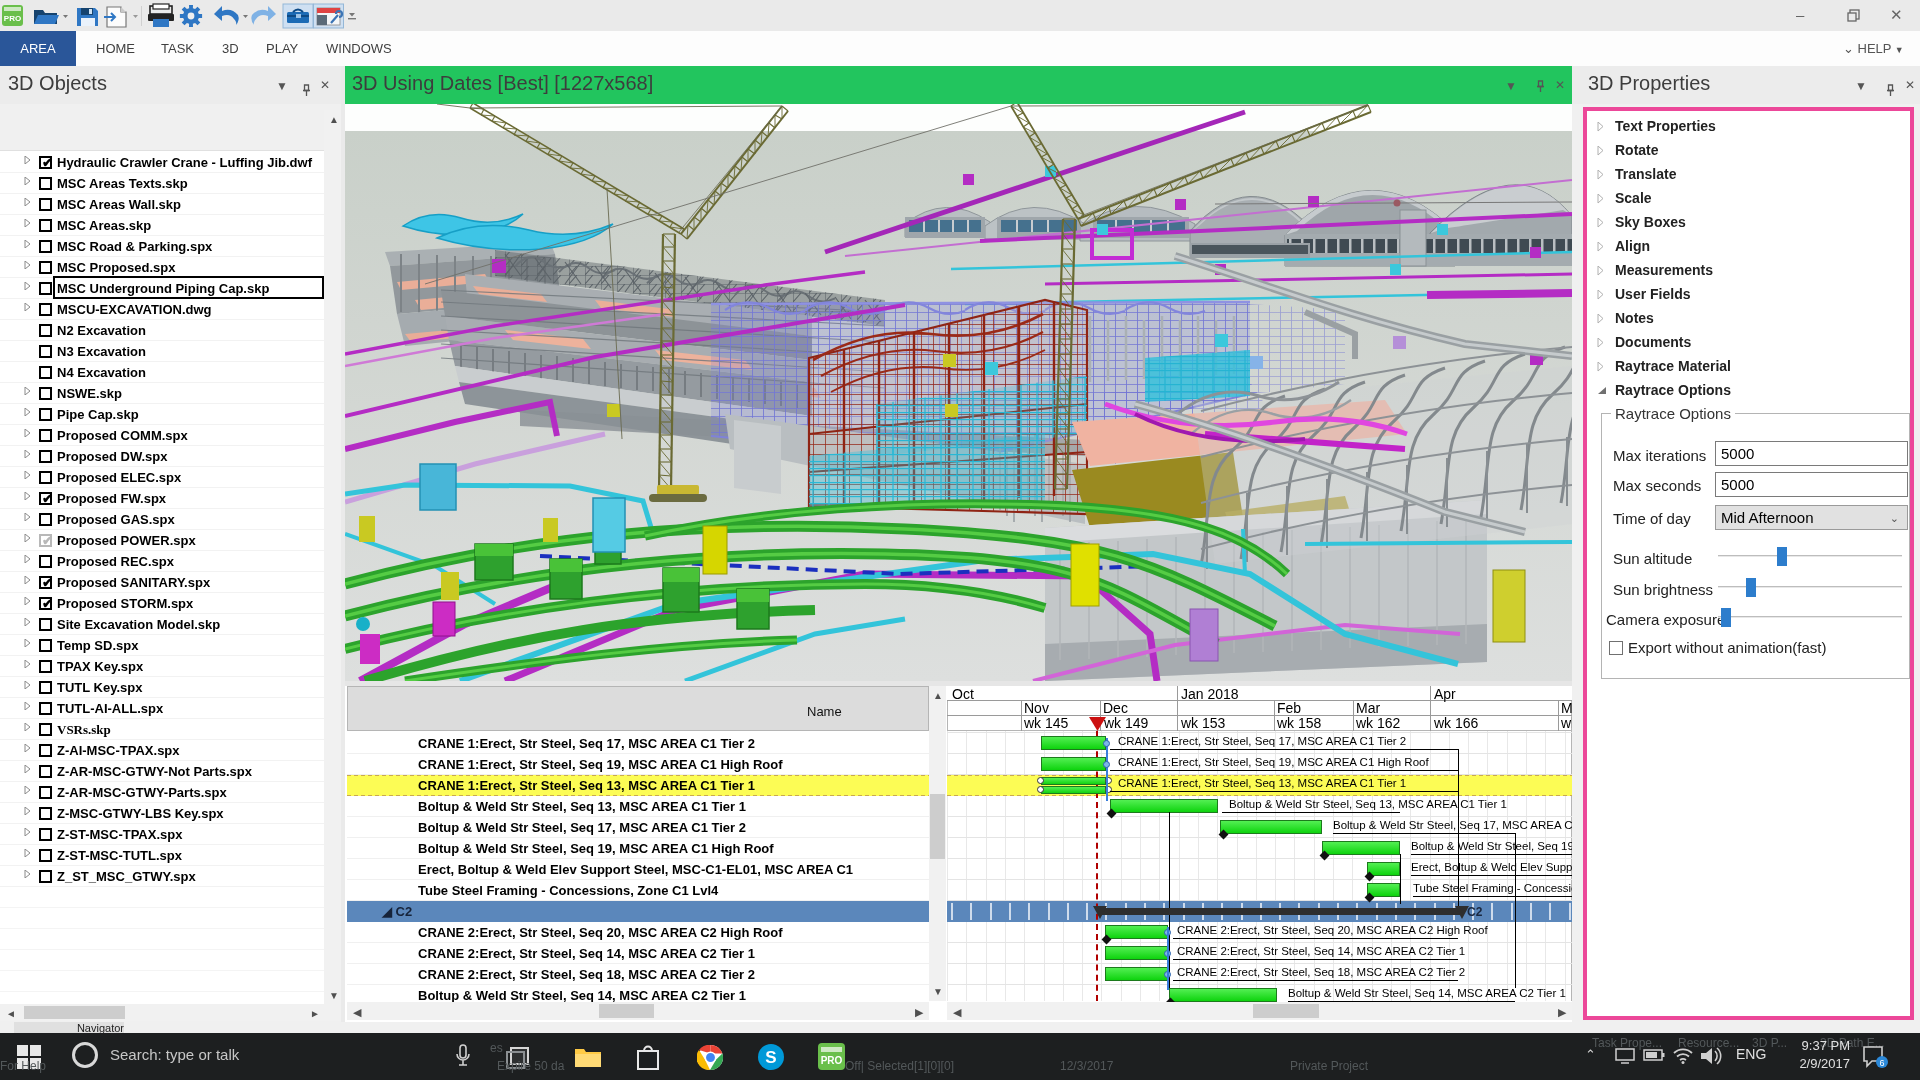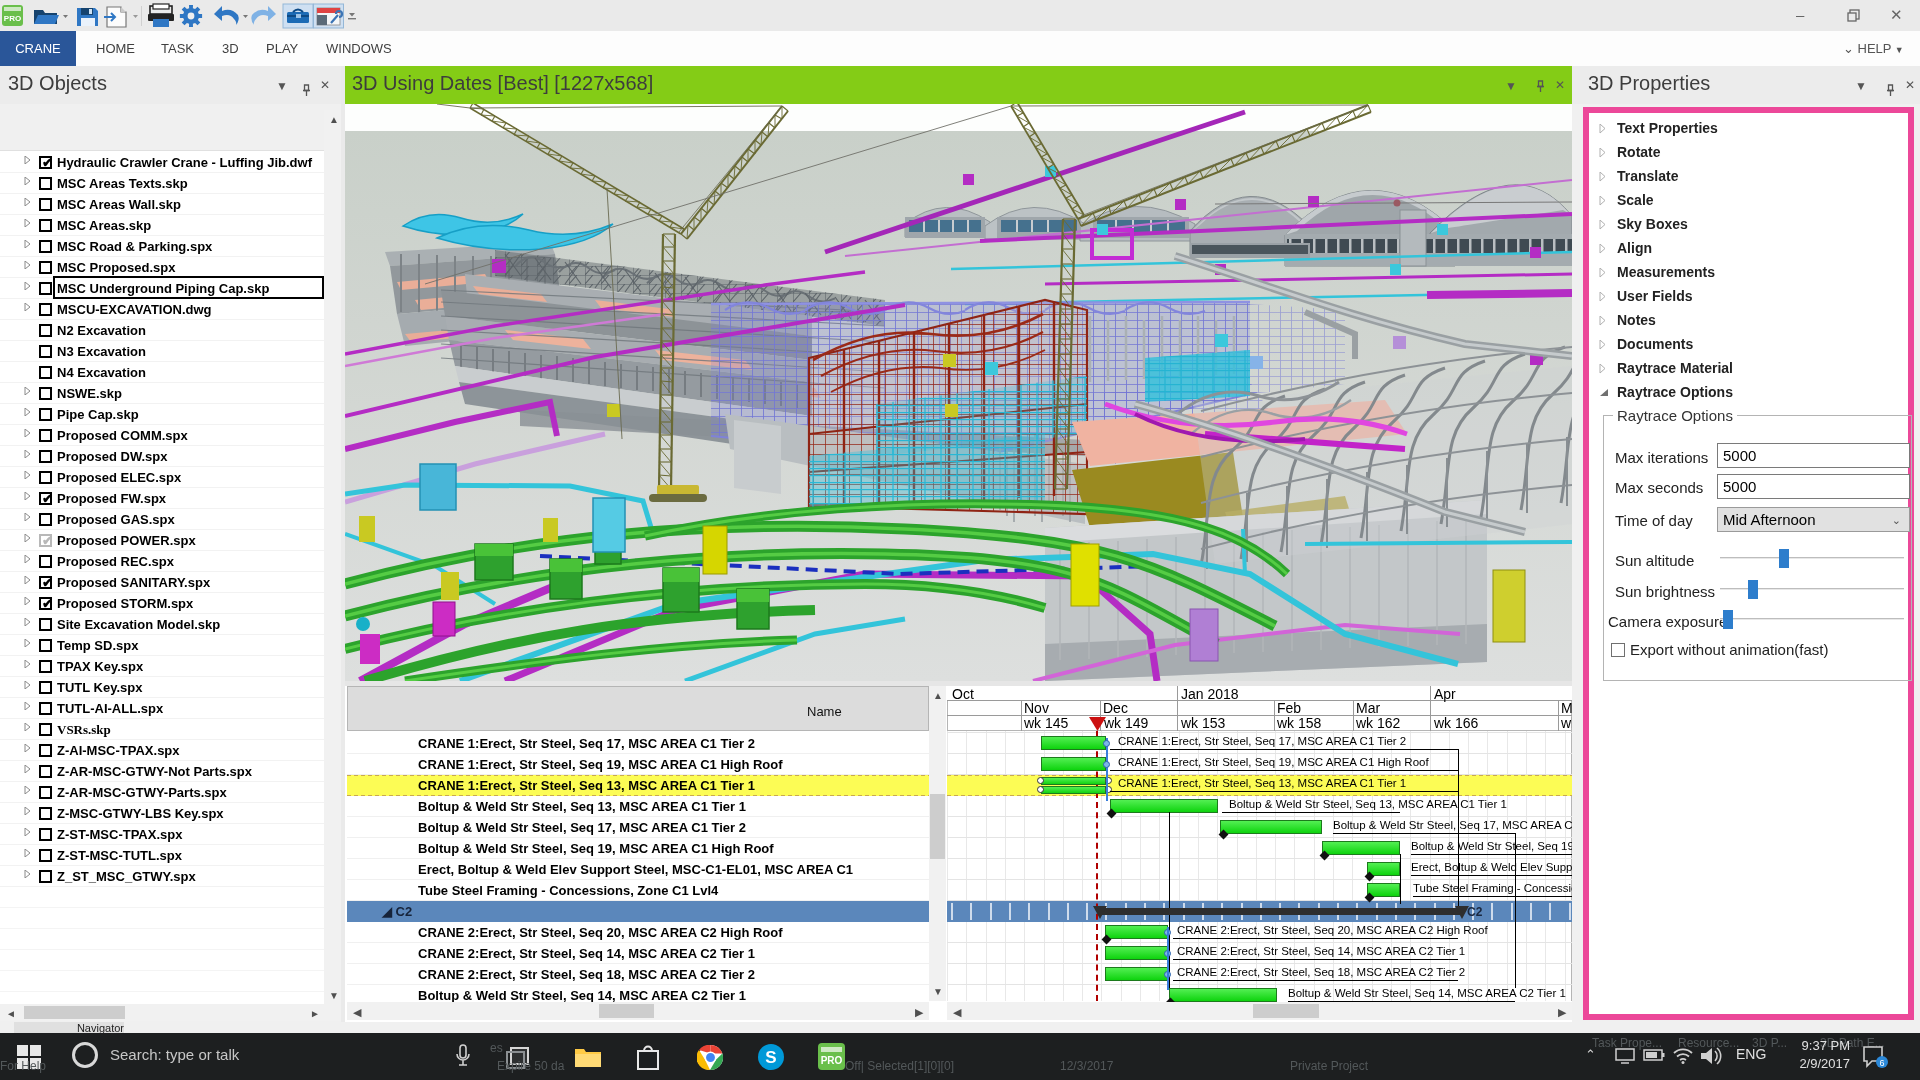--- a/index.html
+++ b/index.html
@@ -32,30 +32,30 @@
 .trow .lbl { position:absolute; left:57px; top:3px; font-size:13px; font-weight:bold; color:#000; white-space:nowrap; }
 .chk { position:absolute; left:1px; top:-3px; font-size:13px; font-weight:bold; color:#000;}
 .chk.gray { color:#b8b8b8; }
 
 .vscroll { background:#f1f1f1; }
 .hscroll { background:#f1f1f1; }
 .sbarrow { position:absolute; color:#505050; font-size:10px; font-family:"Liberation Sans",sans-serif;}
 .sthumb { position:absolute; background:#cdcdcd; }
 
 
-#cheader { left:345px; top:66px; width:1227px; height:46px; background:#84cc16; }
+#cheader { left:345px; top:66px; width:1227px; height:46px; background:#22c55e; }
 #viewport { left:345px; top:104px; width:1227px; height:577px; background:#fff; }
 #vgdivider { left:345px; top:681px; width:1227px; height:5px; background:#e6e6e6; }
 
 
 #gantt { left:345px; top:686px; width:1227px; height:336px; background:#fff; }
 
 
 #rightpanel { left:1572px; top:66px; width:348px; height:956px; background:#f0f0f0; }
-#rp-box { left:11px; top:41px; width:331px; height:913px; background:#fff; border:6px solid #ec4899; }
+#rp-box { left:11px; top:41px; width:331px; height:913px; background:#fff; border:4px solid #ec4899; }
 .rprow { position:absolute; left:0; width:320px; height:24px; }
 .rprow .arr2 { position:absolute; left:10px; top:7px; }
 .rprow .lbl2 { position:absolute; left:28px; top:3px; font-size:14px; font-weight:bold; color:#222; }
 
 
 #rtgroup { left:14px; top:302px; width:309px; height:266px; border:1px solid #b4b4b4; }
 #rtlegend { left:9px; top:-9px; background:#fff; padding:0 4px; font-size:15px; color:#333; }
 .rtlabel { position:absolute; font-size:15px; color:#222; }
 .rtinput { position:absolute; left:113px; width:193px; height:25px; border:1px solid #7a7a7a; background:#fff; font-size:15px; color:#000; padding-left:5px; line-height:23px;}
 .slider { position:absolute; left:116px; width:184px; height:20px; }
@@ -113,21 +113,21 @@
 <rect x="296" y="12" width="5" height="4" fill="#9cc4e8"></rect>
 <rect x="317" y="6" width="23" height="17" fill="#f4f6f8" stroke="#888" stroke-width="0.8"></rect>
 <rect x="317" y="6" width="23" height="5" fill="#e04343"></rect>
 <rect x="317" y="13" width="10" height="10" fill="#5a6a78"></rect>
 <path d="M331,21 L338,13 M336,12 a3,3 0 1 1 3,3" stroke="#3b74b5" stroke-width="2.2" fill="none"></path>
 <path d="M349,11 l6,0 l-3,3.5 z" fill="#777"></path>
 <rect x="348" y="16" width="8" height="1.4" fill="#777"></rect>
 </svg>
 
   <div id="menubar" class="abs">
-    <div id="filetab" class="abs">CRANE</div>
+    <div id="filetab" class="abs">AREA</div>
     <div class="abs menuitem" style="left:96px;">HOME</div>
     <div class="abs menuitem" style="left:161px;">TASK</div>
     <div class="abs menuitem" style="left:222px;">3D</div>
     <div class="abs menuitem" style="left:266px;">PLAY</div>
     <div class="abs menuitem" style="left:326px;">WINDOWS</div>
     <div id="helpmenu" class="abs" style="left:1843px;">⌄ HELP <span style="font-size:9px;">▼</span></div>
   </div>
 
   <div id="leftpanel" class="abs">
     <div class="abs phead" style="left:0;top:0;width:341px;height:38px;">

